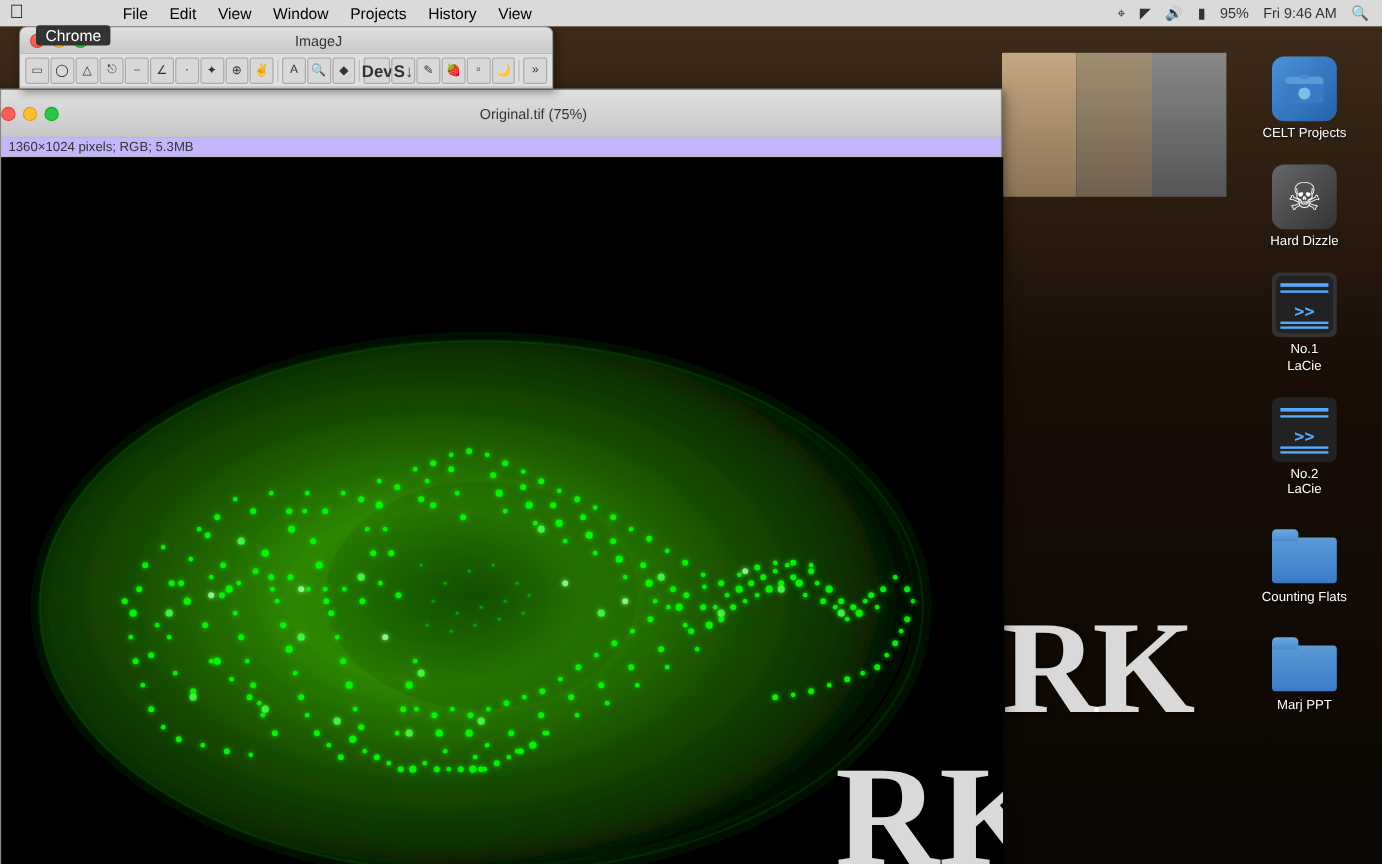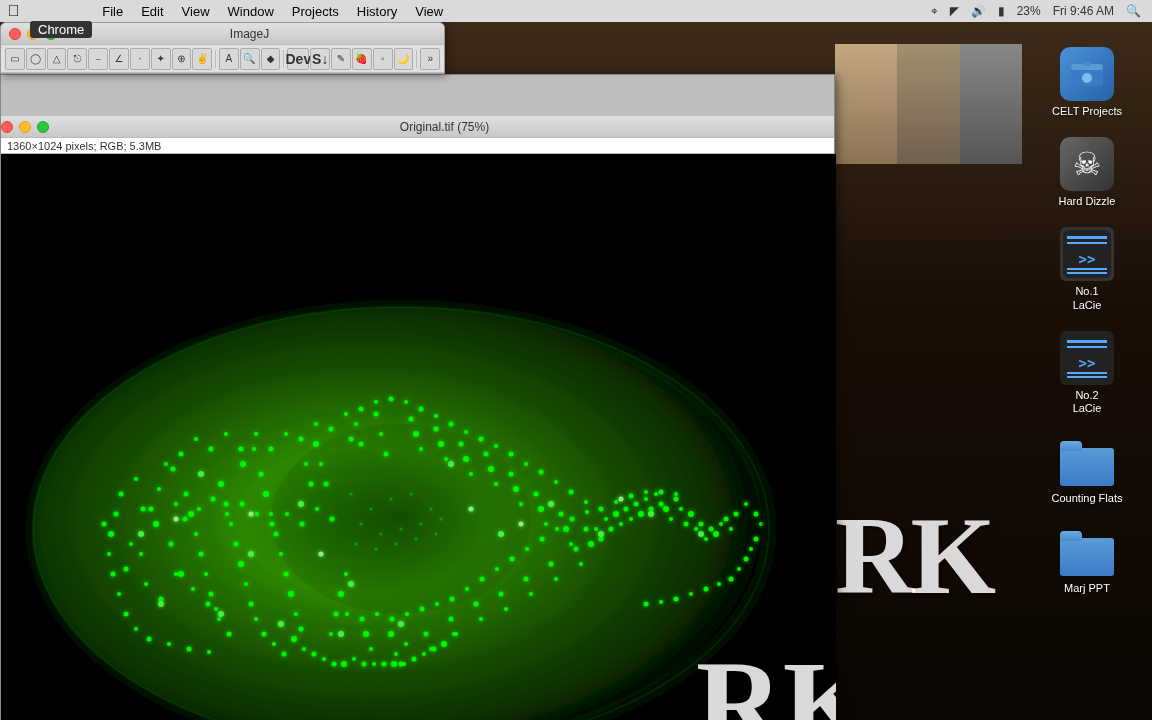--- a/index.html
+++ b/index.html
@@ -58,21 +58,21 @@
     #desktop {
       position: absolute;
       top: 22px; left: 0; right: 0; bottom: 0;
       background: linear-gradient(180deg, #3d2b1a 0%, #1a0e06 40%, #0a0602 100%);
     }
 
     
     #imagej-window {
       position: absolute;
       top: 22px;
-      left: 0;
+      left: 16px;
       width: 445px;
       background: #e8e8e8;
       border: 1px solid #999;
       border-radius: 6px 6px 0 0;
       z-index: 60;
       box-shadow: 2px 2px 8px rgba(0,0,0,0.4);
     }
 
     #imagej-titlebar {
       height: 22px;
@@ -141,39 +141,38 @@
       left: 0;
       width: 835px;
       height: 648px;
       background: #bebebe;
       border: 1px solid #888;
       z-index: 55;
       box-shadow: 2px 2px 10px rgba(0,0,0,0.5);
     }
 
     #image-titlebar {
-      height: 22px;
+      height: 40px;
       background: linear-gradient(180deg, #e0e0e0, #c8c8c8);
       display: flex;
       align-items: center;
       padding: 0 0;
       gap: 6px;
       border-bottom: 1px solid #bbb;
-      margin-top: 41px;
     }
     .image-title-text {
       flex: 1;
       text-align: center;
       font-size: 12px;
       color: #333;
     }
 
     #image-info {
       height: 16px;
-      background: #ffffff;
+      background: #c4b5fd;
       border-bottom: 1px solid #bbb;
       display: flex;
       align-items: center;
       padding: 0 6px;
       font-size: 11px;
       color: #333;
     }
 
     #image-canvas {
       width: 835px;
@@ -356,21 +355,21 @@
   <span class="menu-item">View</span>
   <span class="menu-item">Window</span>
   <span class="menu-item">Projects</span>
   <span class="menu-item">History</span>
   <span class="menu-item">View</span>
   <div class="menubar-right">
     <span>⌖</span>
     <span>◤</span>
     <span>🔊</span>
     <span>▮</span>
-    <span>23%</span>
+    <span>95%</span>
     <span>Fri 9:46 AM</span>
     <span>🔍</span>
   </div>
 </div>
 
 <div id="desktop">
 
   <div id="bg-photos">
     <div class="bg-photo bg-photo-1"></div>
     <div class="bg-photo bg-photo-2"></div>

